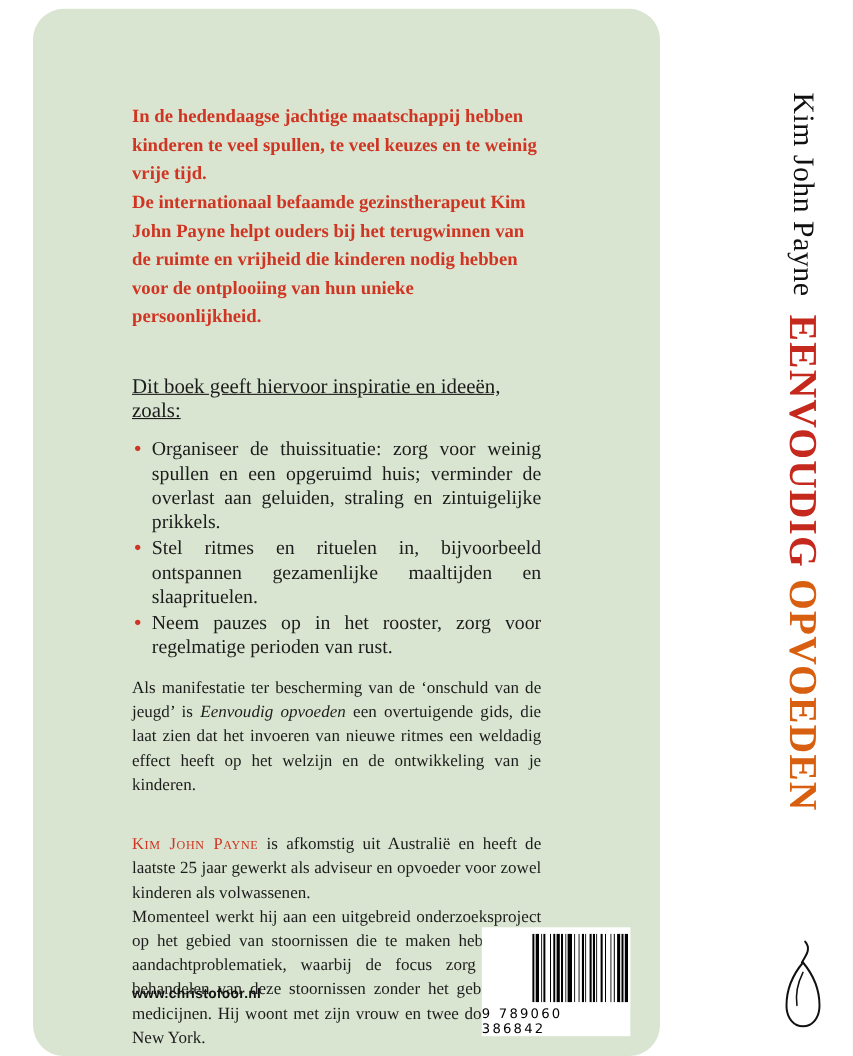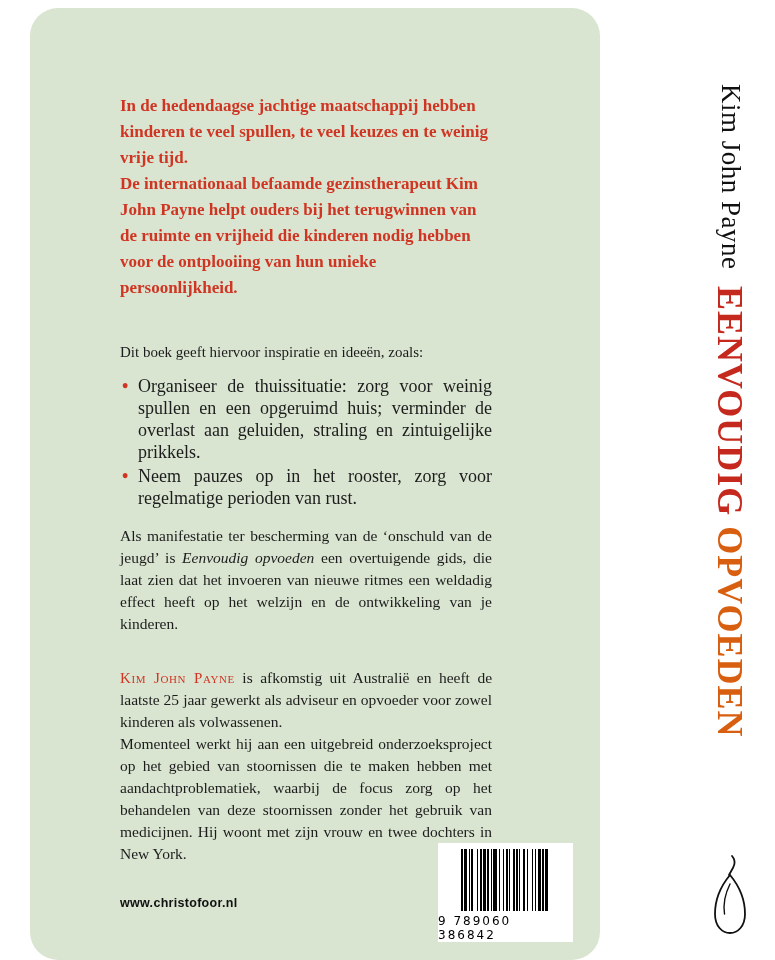--- a/index.html
+++ b/index.html
@@ -23,21 +23,21 @@
     position: absolute; left: 30px; top: 8px;
     width: 570px; height: 952px;
     background: var(--panel-green);
     border-radius: 28px;
     padding: 85px 108px 0 90px;
   }
 
   .intro { color: var(--accent-red); font-weight: bold; font-size: 17px; line-height: 26px; }
   .intro div { margin: 0; }
 
-  .lead { margin-top: 40px; font-size: 15px; line-height: 22px; }
+  .lead { margin-top: 40px; font-size: 19px; line-height: 22px; text-decoration: underline; }
 
   .bullets { margin-top: 12px; list-style: none; }
   .bullets li {
     position: relative; padding-left: 18px;
     font-size: 18px; line-height: 22px;
     text-align: justify; margin-bottom: 2px;
   }
   .bullets li::before {
     content: "\2022";
     position: absolute; left: 2px; top: 0;
@@ -61,21 +61,21 @@
     font-family: "Liberation Sans", sans-serif;
     font-weight: bold; font-size: 12.5px; letter-spacing: 0.3px;
     color: #111;
   }
 
   
   .barcode {
     position: absolute; left: 408px; top: 835px;
     width: 135px; height: 99px;
     background: #ffffff;
-    display: flex; flex-direction: column; align-items: center;
+    display: flex; flex-direction: column; align-items: flex-end;
     padding-top: 6px;
   }
   .barcode-bars { display: flex; height: 64px; align-items: stretch; }
   .barcode-num {
     font-family: "DejaVu Sans", sans-serif;
     font-size: 12px; letter-spacing: 2px; margin-top: 3px; color: #000;
   }
 
   
   .spine { position: absolute; top: 0; right: 0; width: 90px; height: 960px; background: #fff; }
@@ -106,20 +106,21 @@
 
     <div class="intro">
       <div>In de hedendaagse jachtige maatschappij hebben kinderen te veel spullen, te veel keuzes en te weinig vrije tijd.</div>
       <div>De internationaal befaamde gezinstherapeut Kim John Payne helpt ouders bij het terugwinnen van de ruimte en vrijheid die kinderen nodig hebben voor de ontplooiing van hun unieke persoonlijkheid.</div>
     </div>
 
     <p class="lead">Dit boek geeft hiervoor inspiratie en ideeën, zoals:</p>
 
     <ul class="bullets">
       <li>Organiseer de thuissituatie: zorg voor weinig spullen en een opgeruimd huis; verminder de overlast aan geluiden, straling en zintuigelijke prikkels.</li>
+      <li>Stel ritmes en rituelen in, bijvoorbeeld ontspannen gezamenlijke maaltijden en slaaprituelen.</li>
       <li>Neem pauzes op in het rooster, zorg voor regelmatige perioden van rust.</li>
     </ul>
 
     <p class="para manifest"><span>Als manifestatie ter bescherming van de ‘onschuld van de jeugd’ is </span><span class="book-title">Eenvoudig opvoeden</span><span> een overtuigende gids, die laat zien dat het invoeren van nieuwe ritmes een weldadig effect heeft op het welzijn en de ontwikkeling van je kinderen.</span></p>
 
     <div class="author-block">
       <p class="para"><span class="author-name">Kim John Payne</span><span> is afkomstig uit Australië en heeft de laatste 25 jaar gewerkt als adviseur en opvoeder voor zowel kinderen als volwassenen.</span></p>
       <p class="para">Momenteel werkt hij aan een uitgebreid onderzoeksproject op het gebied van stoornissen die te maken hebben met aandachtproblematiek, waarbij de focus zorg op het behandelen van deze stoornissen zonder het gebruik van medicijnen. Hij woont met zijn vrouw en twee dochters in New York.</p>
     </div>
 

